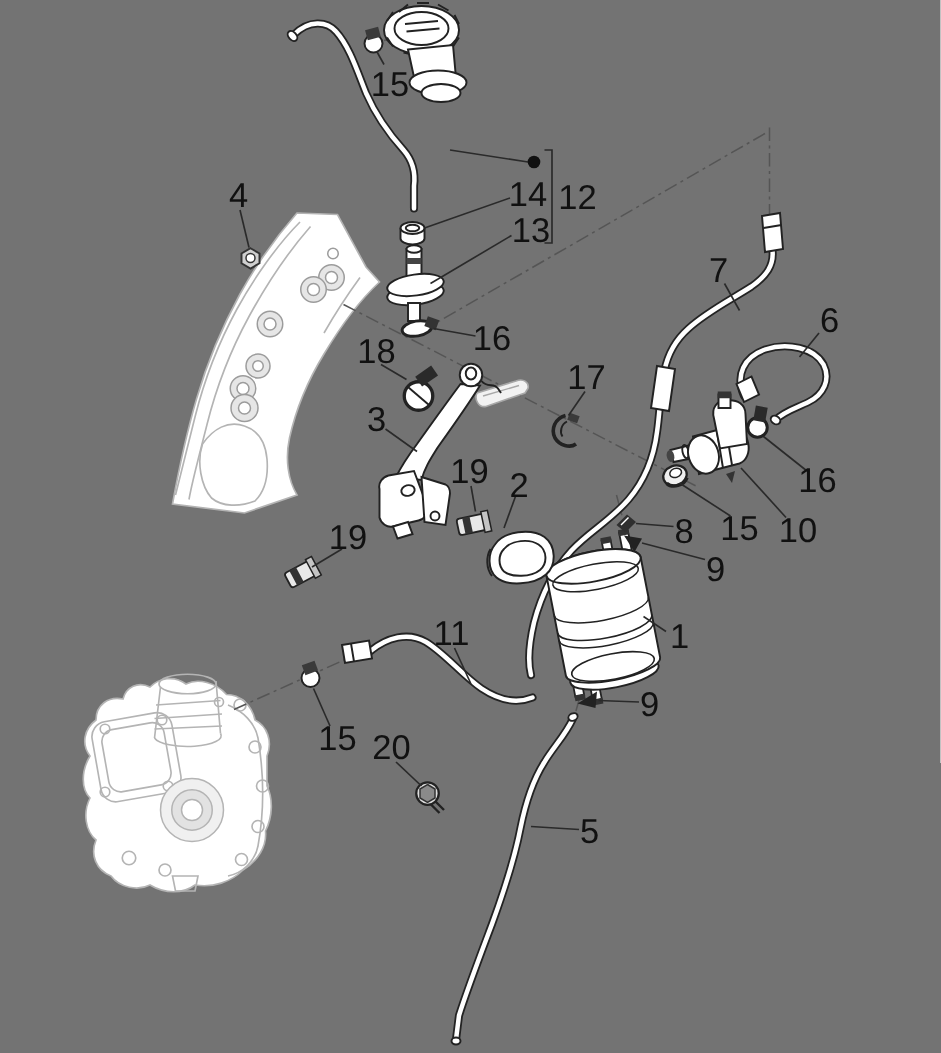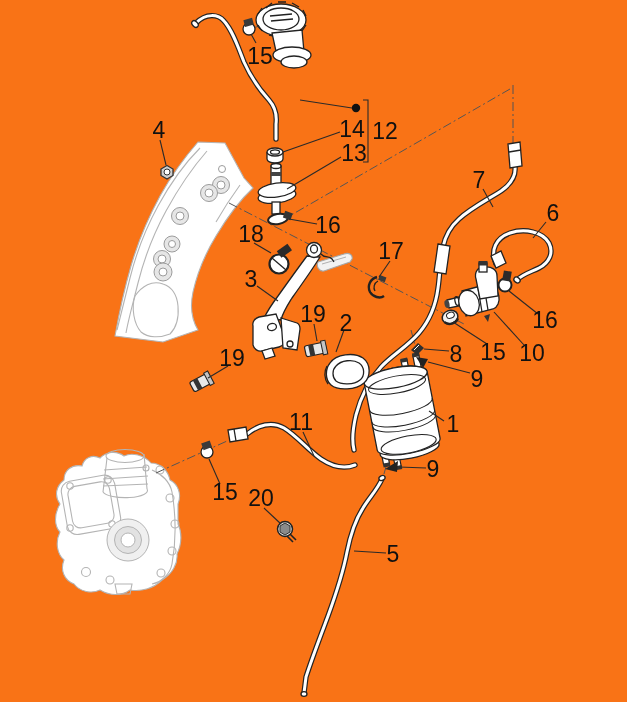--- a/index.html
+++ b/index.html
@@ -1,16 +1,16 @@
 <!DOCTYPE html>
 <html><head>
 <meta charset="utf-8">
 <style>
   html,body{margin:0;padding:0;background:#fff;}
-  .stage{position:relative;width:627px;height:702px;background:#f97316;overflow:hidden;
+  .stage{position:relative;width:627px;height:702px;background:#737373;overflow:hidden;
          font-family:"Liberation Sans", sans-serif;}
   svg{position:absolute;left:0;top:0;}
   .callout{font-family:"Liberation Sans", sans-serif;font-size:23px;fill:#111;
            text-anchor:middle;}
   .lead{stroke:#2a2a2a;stroke-width:1.1;fill:none;}
   .axis{stroke:#555;stroke-width:1;fill:none;stroke-dasharray:9 3 2 3;}
   .ink{stroke:#222;fill:none;stroke-width:1.3;}
   .inkf{stroke:#222;fill:#fff;stroke-width:1.3;}
   .gray{stroke:#b4b4b4;fill:none;stroke-width:1.1;}
   .grayf{stroke:#b4b4b4;fill:#fff;stroke-width:1.1;}

